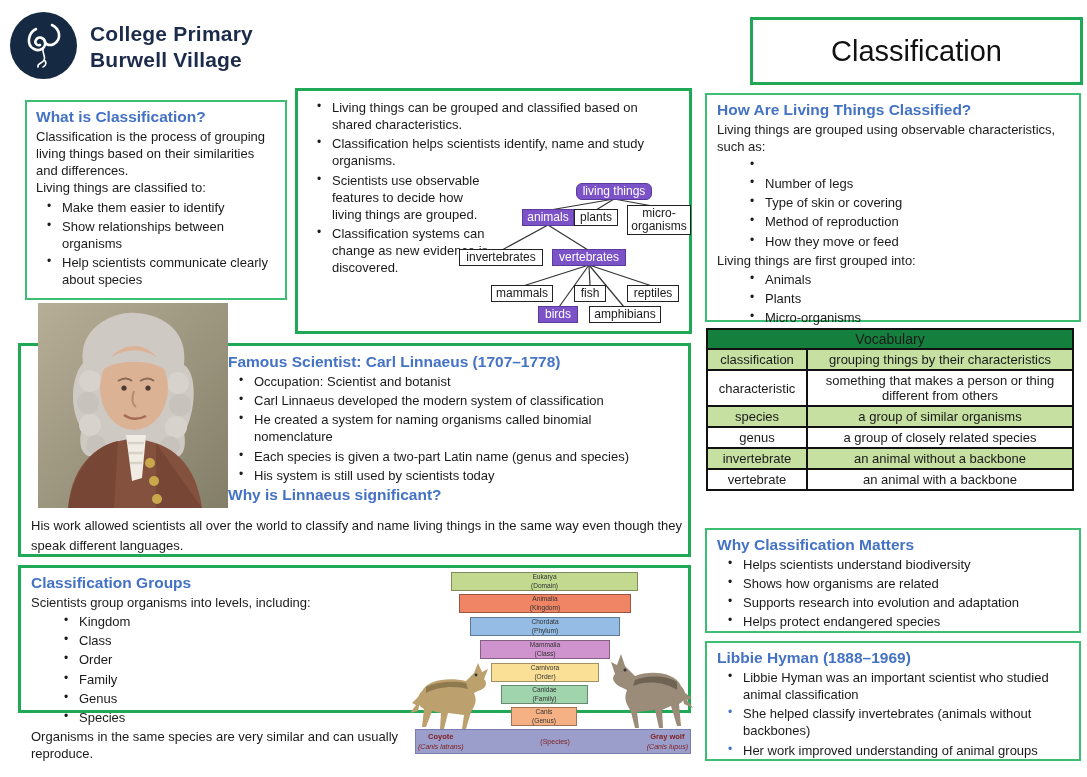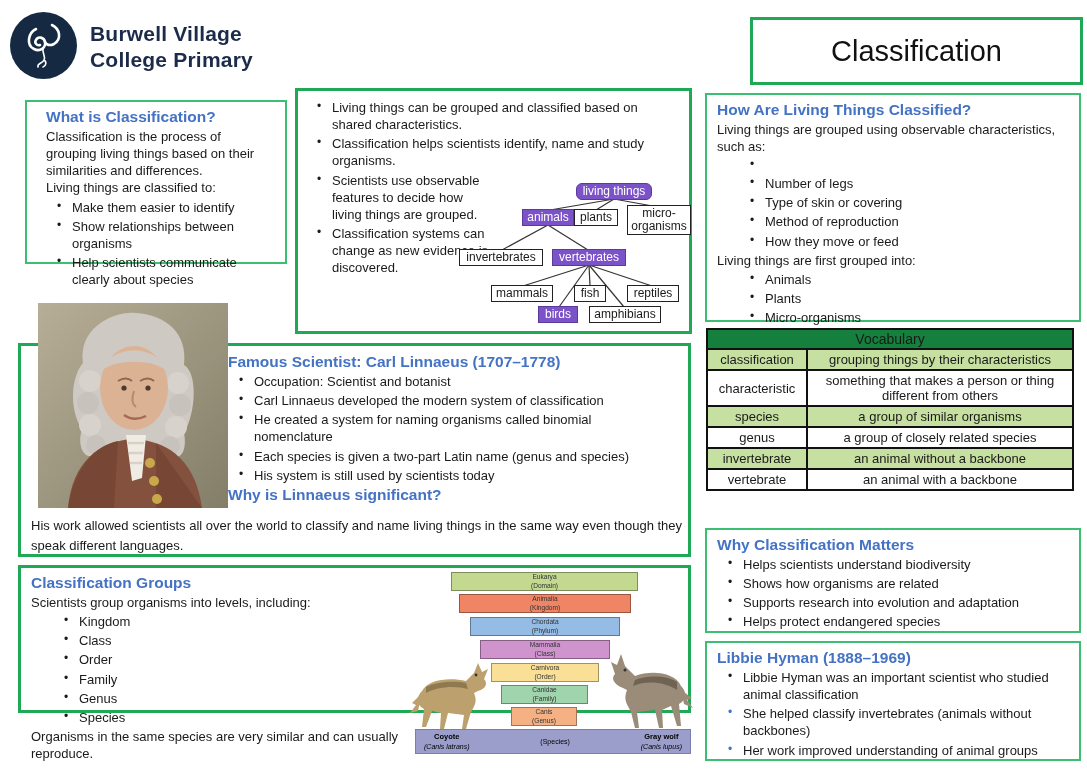--- a/index.html
+++ b/index.html
@@ -25,21 +25,21 @@
   .body-txt { font-size:13px; line-height:1.32; }
 
   
   .b-item { display:flex; font-size:13px; line-height:1.32; margin:2px 0; }
   .b-marker { width:26px; min-width:26px; text-align:center; font-size:12px; }
   .b-marker.accent { color:#4472C4; }
   .indent .b-marker { margin-left:22px; }
   .b-text { flex:1; }
 
   
-  .what-box  { left:25px;  top:100px; width:262px; height:164px; padding:6px 19px; }
+  .what-box  { left:25px;  top:100px; width:262px; height:200px; padding:6px 9px; }
   .mid-box   { left:295px; top:88px;  width:397px; height:246px; padding:6px 8px; }
   .how-box   { left:705px; top:93px;  width:376px; height:229px; padding:6px 10px; }
   .lin-box   { left:18px;  top:343px; width:673px; height:214px; }
   .grp-box   { left:18px;  top:565px; width:673px; height:148px; padding:6px 10px; }
   .mat-box   { left:705px; top:528px; width:376px; height:105px; padding:6px 10px; }
   .hym-box   { left:705px; top:641px; width:376px; height:120px; padding:6px 10px; }
 
   .mid-box .b-item.narrow { width:185px; }
 
   
@@ -60,38 +60,38 @@
   .lin-content { position:absolute; left:207px; top:7px; width:455px; }
   .lin-note { position:absolute; left:10px; top:170px; width:655px; font-size:13px; line-height:1.55; }
   .lin-sub { color:#4472C4; font-weight:bold; font-size:15.5px; margin-top:1px; }
   .lin-content .b-text { max-width:398px; }
 
   
   .pyr-row { position:absolute; height:19px; border:1px solid rgba(0,0,0,.35);
     display:flex; flex-direction:column; align-items:center; justify-content:center;
     font-size:6.6px; line-height:1.25; text-align:center; color:#333; }
   .species-bar { position:absolute; display:flex; align-items:center; justify-content:space-between;
-    padding:0 8px; border:1px solid #7A7DB0; color:#000000; }
+    padding:0 2px; border:1px solid #7A7DB0; color:#7f1d1d; }
   .sp-col { text-align:center; font-size:7px; line-height:1.3; }
   .sp-name { font-weight:bold; font-size:7.5px; }
   .sp-latin { font-style:italic; }
 </style>
 </head>
 <body>
 
 <div class="abs logo-circle">
   <svg width="44" height="50" viewBox="0 0 44 50">
     <path d="M14 8 C 6 12, 4 24, 12 28 C 18 31, 24 27, 23 21 C 22 16, 16 15, 14 19 C 12 22, 15 25, 18 24" fill="none" stroke="#fff" stroke-width="2.6" stroke-linecap="round"></path>
     <path d="M30 4 C 38 8, 40 18, 32 23 C 28 25, 24 24, 23 21" fill="none" stroke="#fff" stroke-width="2.6" stroke-linecap="round"></path>
     <path d="M21 27 C 20 33, 24 35, 22 39 C 20 43, 15 42, 16 46 M22 39 C 25 41, 24 45, 21 46" fill="none" stroke="#fff" stroke-width="1.6" stroke-linecap="round"></path>
   </svg>
 </div>
 <div class="abs brand">
+  <div>College Primary</div>
   <div>Burwell Village</div>
-  <div>College Primary</div>
 </div>
 
 <div class="abs title-box">
   <span>Classification</span>
 </div>
 
 <div class="abs card thin what-box">
   <div class="h-blue">What is Classification?</div>
   <div class="body-txt">Classification is the process of grouping living things based on their similarities and differences.</div>
   <div class="body-txt">Living things are classified to:</div>

